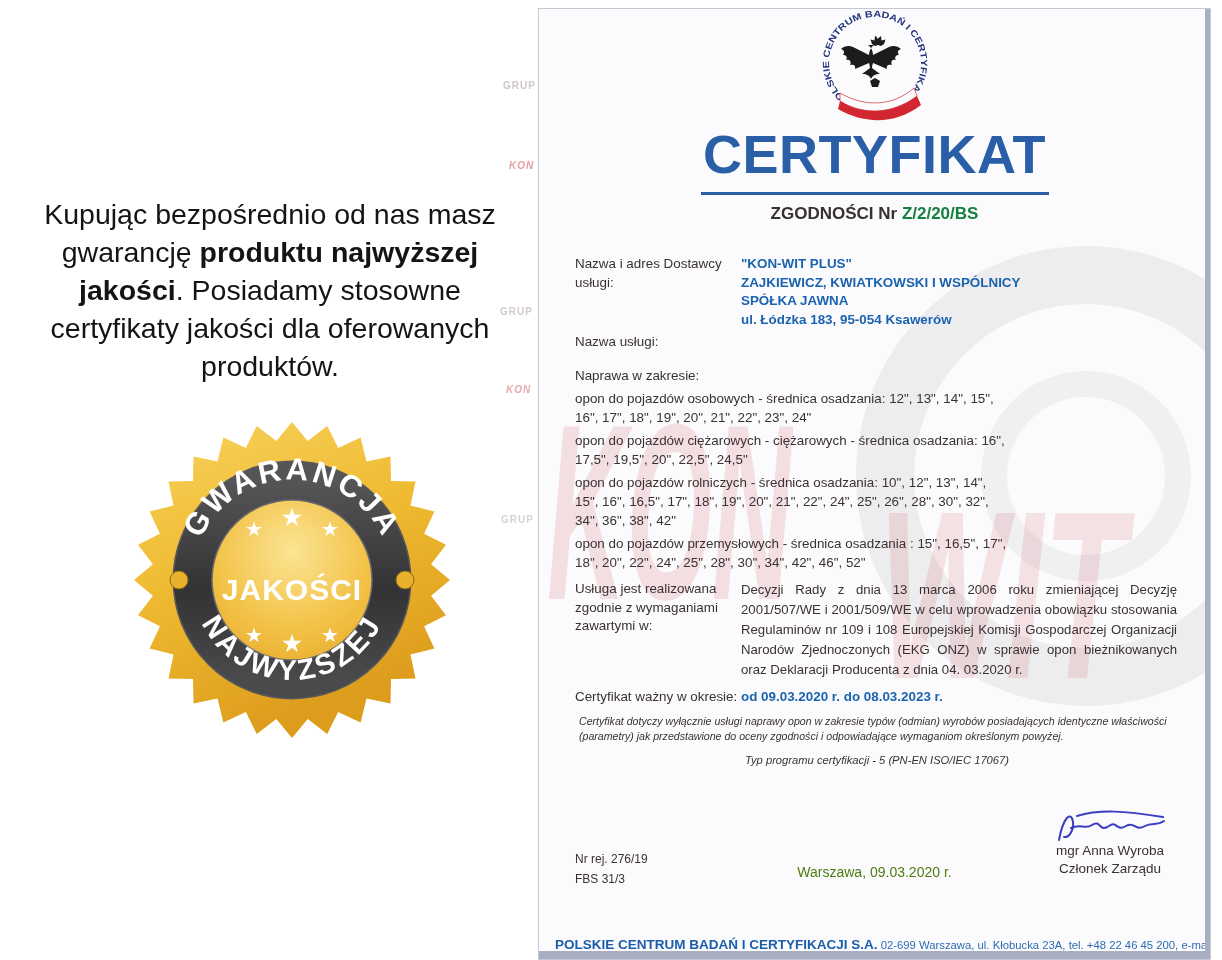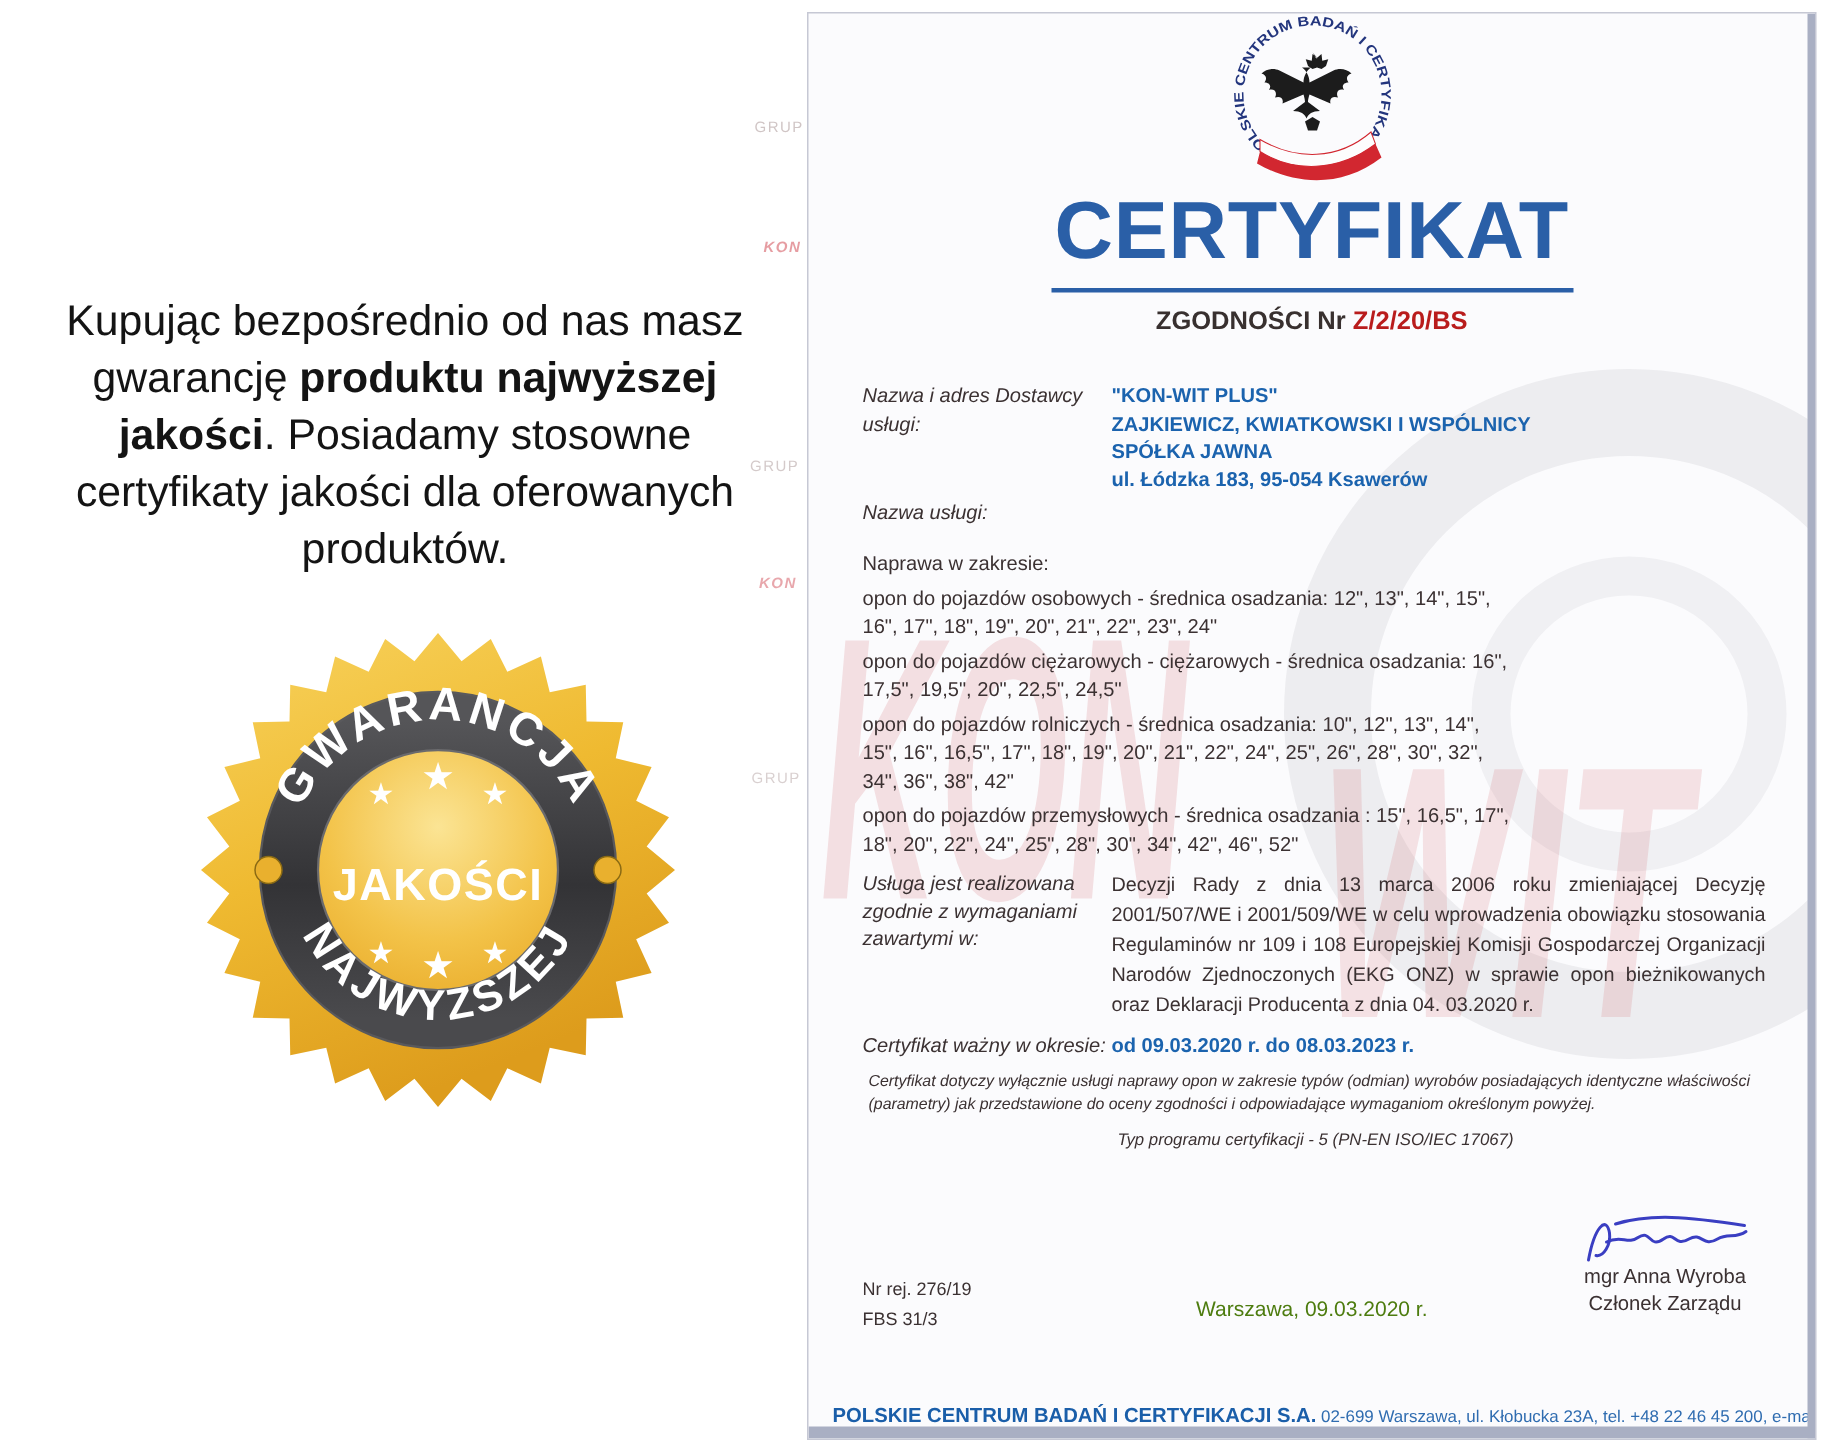--- a/index.html
+++ b/index.html
@@ -6,21 +6,21 @@
   html,body { width:1222px; height:960px; background:#ffffff; overflow:hidden;
               font-family:"Liberation Sans", sans-serif; }
   .stage { position:relative; width:1222px; height:960px; background:#fff; }
 
   
   .left-panel { position:absolute; left:0; top:0; width:538px; height:960px; background:#fff; overflow:hidden; }
   .intro { position:absolute; left:28px; top:196px; width:484px; text-align:center;
            font-size:28.5px; line-height:1.33; color:#141414; }
   .intro b { font-weight:700; }
   .badge-wrap { position:absolute; left:130px; top:412px; width:324px; height:336px; }
-  .edge-frag { position:absolute; font-size:10px; letter-spacing:1px; }
+  .edge-frag { position:absolute; font-size:10px; letter-spacing:1px;font-weight:bold; }
   .ef1 { left:503px; top:80px;  color:rgba(170,150,150,.55); }
   .ef2 { left:509px; top:160px; color:rgba(205,60,70,.5); font-weight:700; font-style:italic; }
   .ef3 { left:500px; top:306px; color:rgba(170,150,150,.5); }
   .ef4 { left:506px; top:384px; color:rgba(205,60,70,.45); font-weight:700; font-style:italic; }
   .ef5 { left:501px; top:514px; color:rgba(170,150,150,.45); }
 
   
   .page { position:absolute; left:538px; top:8px; width:673px; height:952px;
           background:#fbfbfd; border:1px solid #c6c8d4; overflow:hidden; }
   .page-right-edge  { position:absolute; right:0; top:0; width:5px; height:100%; background:#a9afc3; z-index:5; }
@@ -40,25 +40,25 @@
   .page-content { position:absolute; inset:0; z-index:1; }
 
   .emblem { position:absolute; left:50%; top:0; transform:translateX(-50%); }
 
   .title { position:absolute; top:114px; left:0; width:100%; text-align:center;
            font-size:54px; font-weight:700; letter-spacing:.5px; color:#2a5fa7; }
   .title-rule { position:absolute; top:183px; left:50%; transform:translateX(-50%);
                 width:348px; height:3px; background:#2a5fa7; }
   .subtitle { position:absolute; top:195px; left:0; width:100%; text-align:center;
               font-size:17px; font-weight:700; color:#38302f; }
-  .subtitle .num { color:#b91c1c;text-align:right; }
+  .subtitle .num { color:#15803d;text-align:right; }
 
   .fields { position:absolute; top:246px; left:36px; width:604px; font-size:13.4px; color:#3b3132; }
   .row { display:flex; }
-  .row .label { width:166px; flex:none; font-style:italic; line-height:1.4; }
+  .row .label { width:166px; flex:none; line-height:1.4; }
   .row .value { width:436px; line-height:1.4; }
   .blue { color:#1b63ae; }
   .sup-line { line-height:18.5px; font-weight:700; }
   .sup-line.addr { font-weight:700; }
   .r-service { margin-top:4px; }
   .r-type { margin-top:6px; }
   .r-type .value { padding-top:8px; }
   .type-item { margin-top:4px; line-height:19px; }
   .type-intro { line-height:19px; }
   .r-req { margin-top:8px; }

